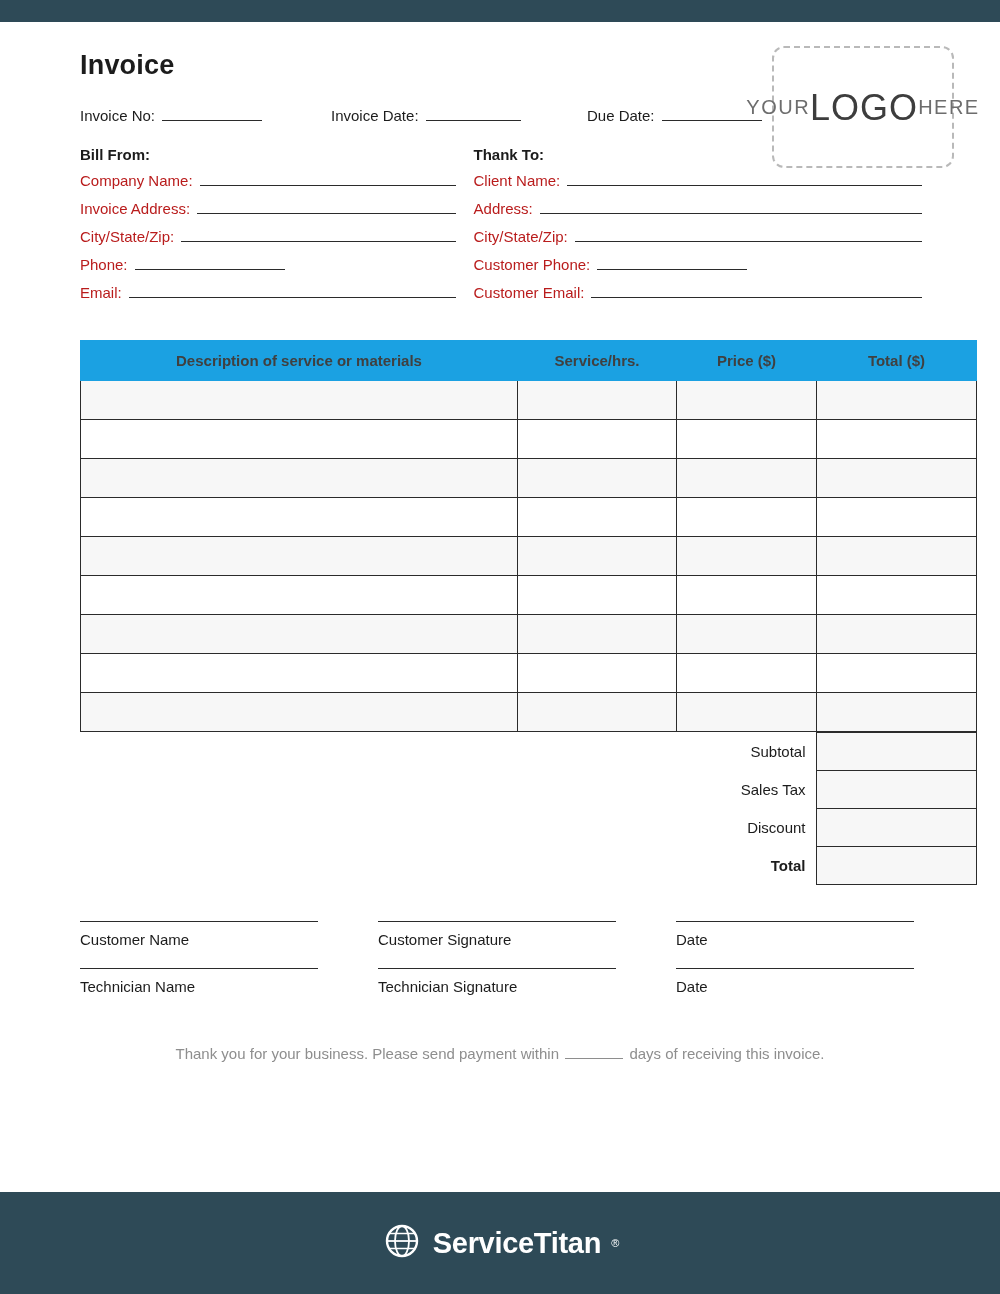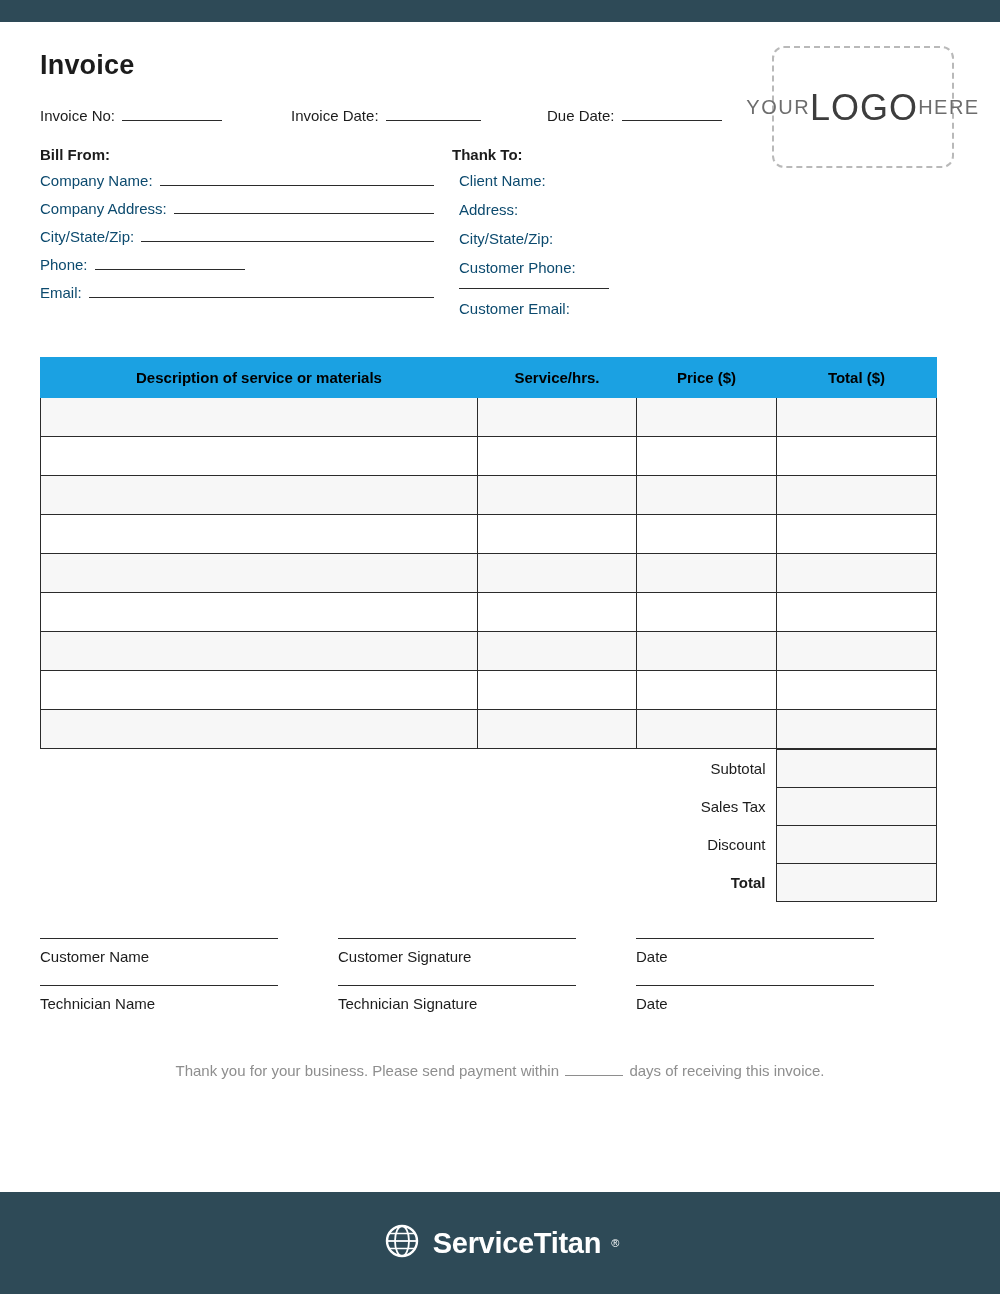--- a/index.html
+++ b/index.html
@@ -36,21 +36,21 @@
     height: 102px;
     background: #2e4a57;
     display: flex;
     align-items: center;
     justify-content: center;
   }
   .content {
     position: absolute;
     top: 22px; left: 0;
     width: 1000px;
-    padding: 0 28px;
+    padding: 0 68px;
   }
   h1.invoice-title {
     font-size: 27px;
     font-weight: bold;
     margin: 28px 0 0 12px;
     letter-spacing: 0.2px;
   }
   .logo-box {
     position: absolute;
     top: 24px;
@@ -99,40 +99,40 @@
     font-weight: bold;
     font-size: 15px;
     margin-bottom: 9px;
   }
   .fieldline {
     display: flex;
     align-items: baseline;
     margin-bottom: 11px;
     white-space: nowrap;
   }
-  .fieldline .lbl { color: #0c4a6e; }
+  .fieldline .lbl { color: #b91c1c; }
   .fieldline .fill {
     flex: 1;
     border-bottom: 1px solid #2b2b2b;
     margin-left: 7px;
     height: 13px;
   }
   .billcol .fieldline { padding-right: 18px; }
-  .billcol.right .fieldline { padding-right: 10px; flex-direction: column; }
+  .billcol.right .fieldline { padding-right: 10px; }
   .fl-short .fill { flex: none; width: 150px; }
 
   table.items {
     margin: 28px 0 0 12px;
     width: 896px;
     border-collapse: collapse;
     table-layout: fixed;
   }
   table.items th {
     background: #1ba1e2;
-    color: #000000;
+    color: #404040;
     font-size: 15px;
     font-weight: bold;
     padding: 11px 4px;
     border: 1px solid #1ba1e2;
     text-align: center;
   }
   table.items td {
     height: 39px;
     border: 1px solid #2b2b2b;
   }
@@ -245,21 +245,21 @@
     <div class="billrow">
 
       <div class="billcol">
         <div class="billhead">Bill From:</div>
 
         <div class="fieldline">
           <span class="lbl">Company Name:</span>
           <span class="fill"></span>
         </div>
         <div class="fieldline">
-          <span class="lbl">Company Address:</span>
+          <span class="lbl">Invoice Address:</span>
           <span class="fill"></span>
         </div>
         <div class="fieldline">
           <span class="lbl">City/State/Zip:</span>
           <span class="fill"></span>
         </div>
         <div class="fieldline fl-short">
           <span class="lbl">Phone:</span>
           <span class="fill"></span>
         </div>

